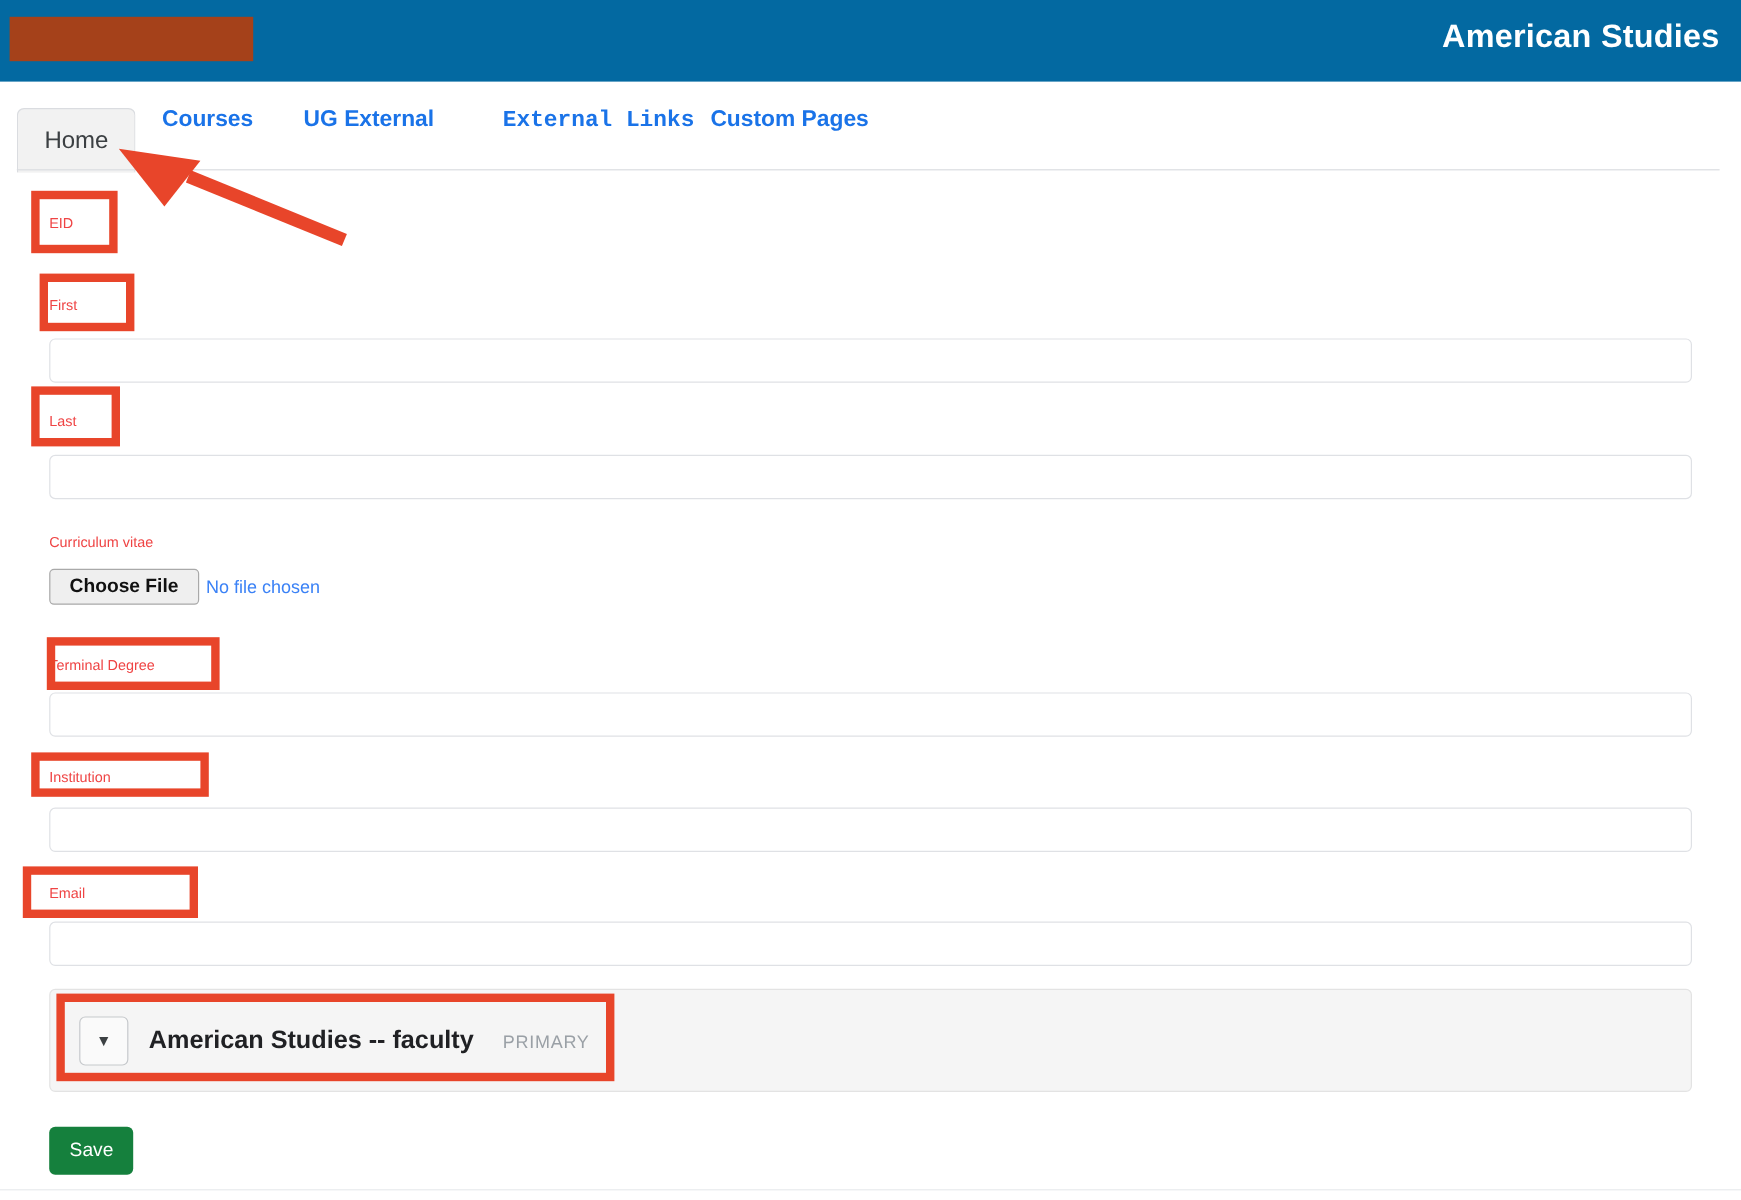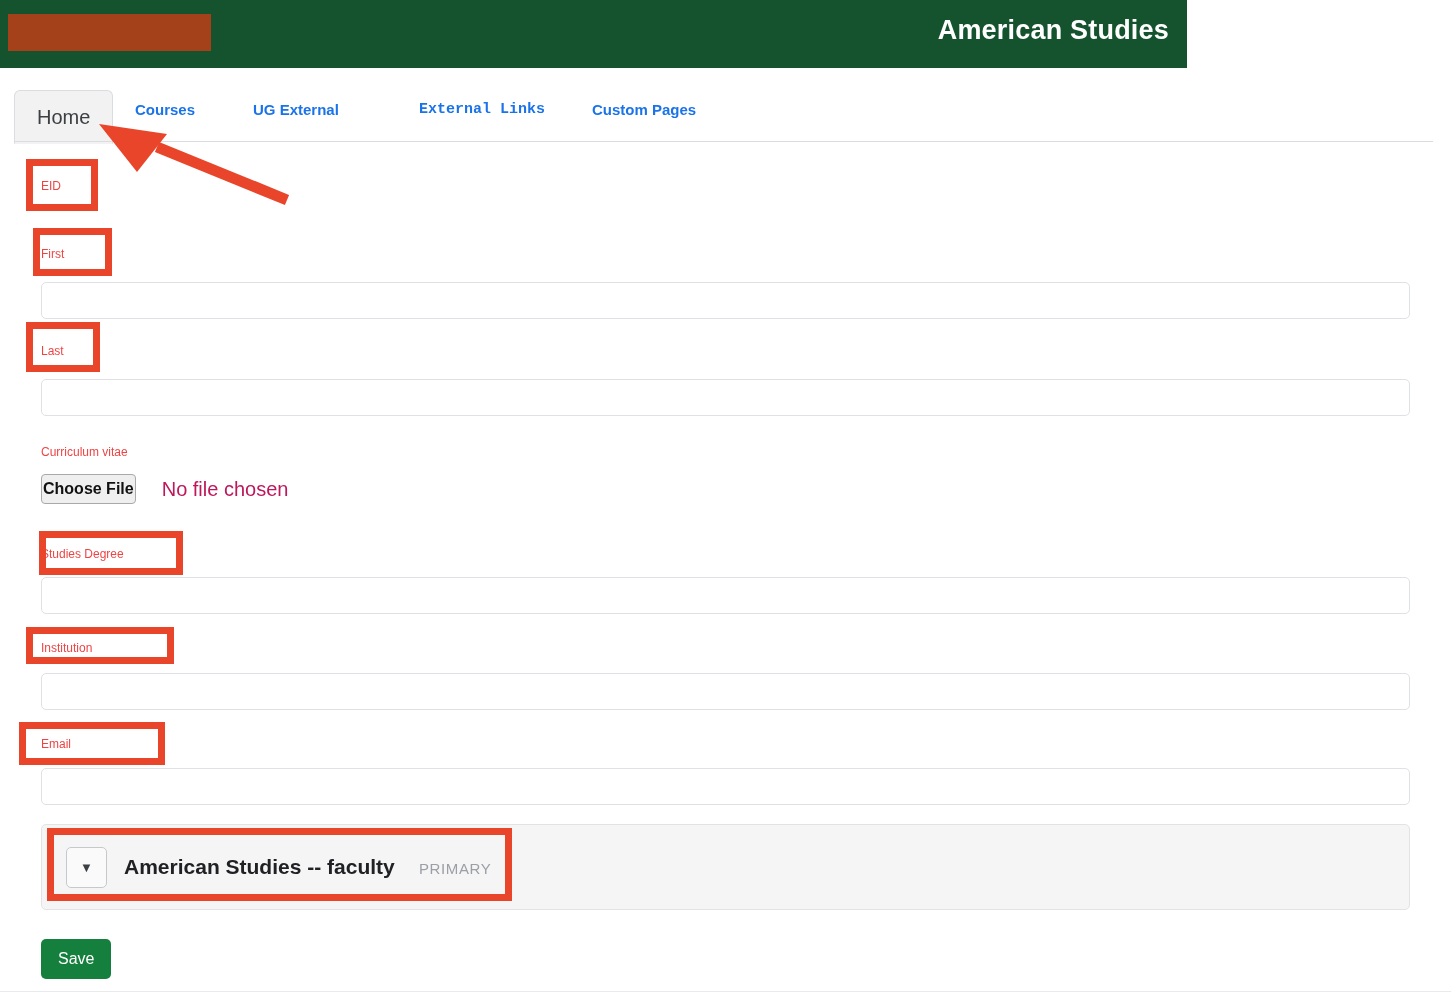--- a/index.html
+++ b/index.html
@@ -13,23 +13,23 @@
     font-family: "Liberation Sans", sans-serif;
     overflow: hidden;
     position: relative;
   }
 
   
   .site-header {
     position: absolute;
     left: 0;
     top: 0;
-    width: 1187px;
+    width: 1451px;
     height: 68px;
-    background: #14532d;
+    background: #0369a1;
     box-sizing: border-box;
   }
   .site-logo-block {
     position: absolute;
     left: 8px;
     top: 14px;
     width: 203px;
     height: 37px;
     background: #a5411a;
   }
@@ -55,22 +55,22 @@
   .tabbar-underline {
     position: absolute;
     left: 14px;
     top: 73px;
     width: 1419px;
     height: 1px;
     background: #dadce0;
   }
   .tab {
     position: absolute;
-    top: 28px;
-    font-size: 15px;
+    top: 18px;
+    font-size: 19px;
     font-weight: bold;
     white-space: nowrap;
     color: #1a73e8;
     line-height: 28px;
   }
   .tab.active {
     color: #3c4043;
     background: #f2f2f2;
     border: 1px solid #dadce0;
     border-bottom: 1px solid #f2f2f2;
@@ -126,28 +126,28 @@
     align-items: center;
   }
   .choose-file-btn {
     border: 1px solid #a9a9a9;
     border-radius: 4px;
     background: #efefef;
     font-family: "Liberation Sans", sans-serif;
     font-size: 16px;
     font-weight: bold;
     color: #111111;
-    padding: 4px 1px;
+    padding: 4px 16px;
     line-height: 20px;
     cursor: default;
   }
   .no-file-text {
-    font-size: 20px;
-    color: #be185d;
-    margin-left: 26px;
+    font-size: 15px;
+    color: #3b82f6;
+    margin-left: 6px;
     white-space: nowrap;
   }
 
   
   .accordion-panel {
     position: absolute;
     left: 41px;
     top: 680px;
     width: 1369px;
     height: 86px;
@@ -259,21 +259,21 @@
 
   <div class="field-label" style="left:41px; top:197px;">Last</div>
   <input class="text-input" style="top: 235px;" value="">
 
   <div class="field-label" style="left:41px; top:298px;">Curriculum vitae</div>
   <div class="file-row">
     <span class="choose-file-btn">Choose File</span>
     <span class="no-file-text">No file chosen</span>
   </div>
 
-  <div class="field-label" style="left:41px; top:400px;">Studies Degree</div>
+  <div class="field-label" style="left:41px; top:400px;">Terminal Degree</div>
   <input class="text-input" style="top: 433px;" value="">
 
   <div class="field-label" style="left:41px; top:494px;">Institution</div>
   <input class="text-input" style="top: 529px;" value="">
 
   <div class="field-label" style="left:41px; top:590px;">Email</div>
   <input class="text-input" style="top: 624px;" value="">
 
   <div class="accordion-panel">
     <div class="accordion-toggle">▼</div>

